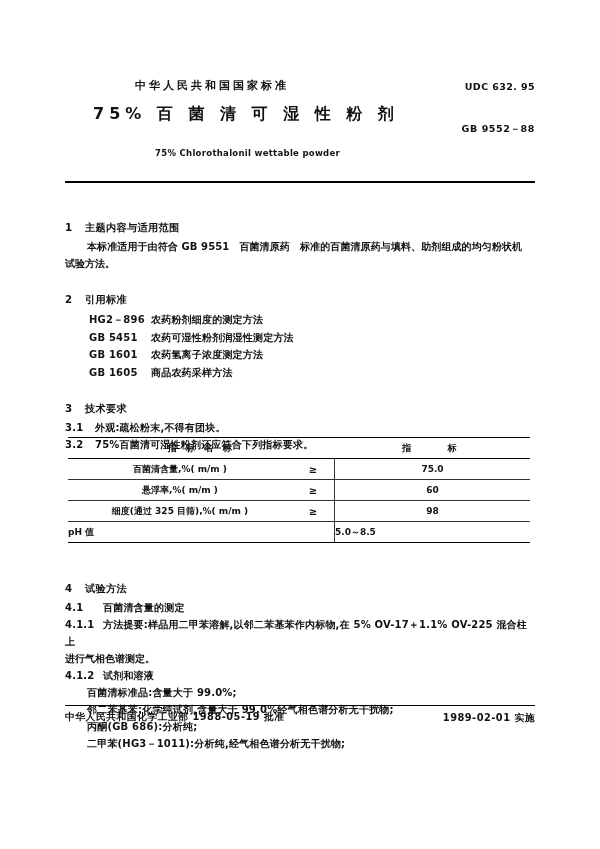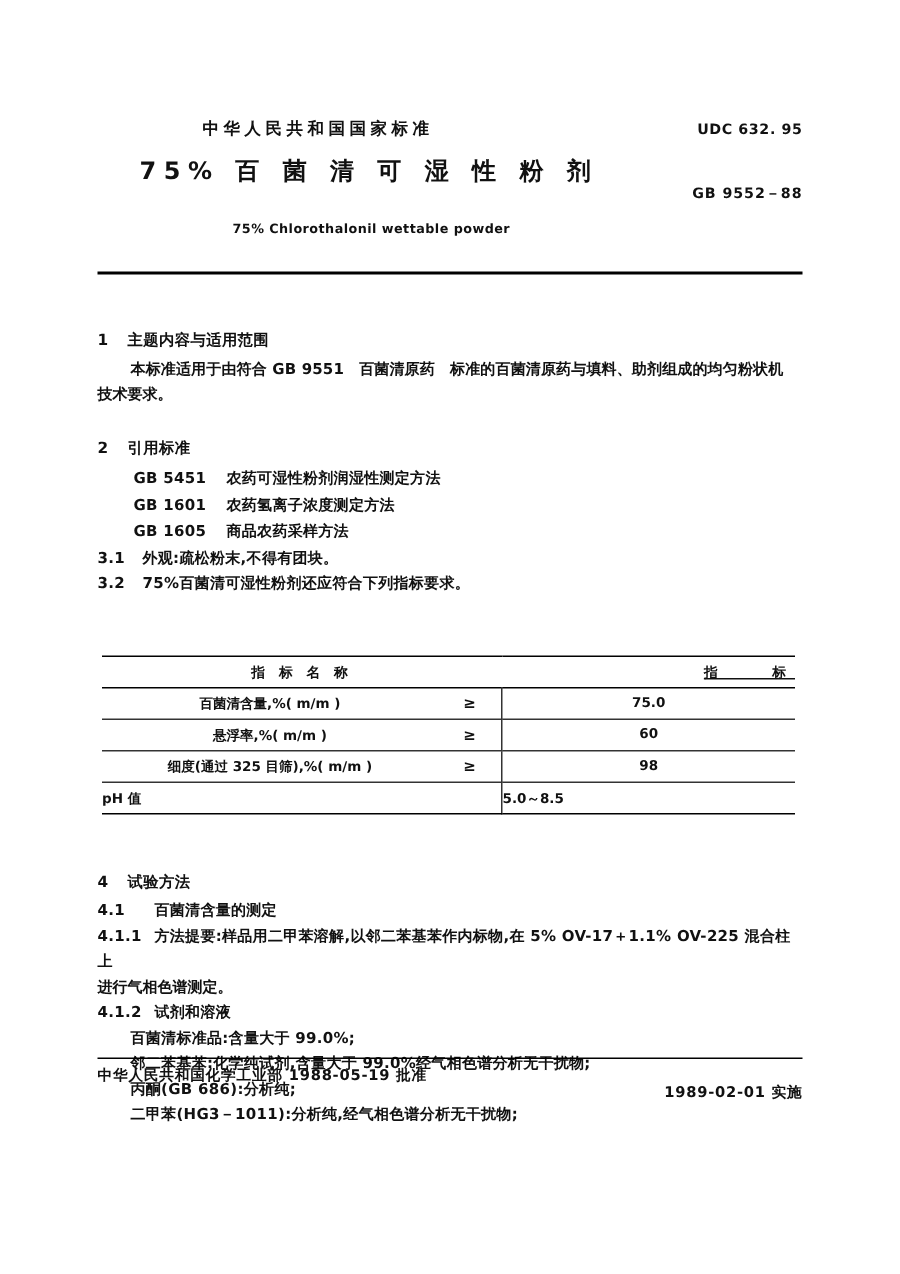--- a/index.html
+++ b/index.html
@@ -181,24 +181,23 @@
   .col-val {
     padding-left: 0;
   }
   .hdr-cell-name {
     text-align: center;
     padding-left: 0;
     letter-spacing: 3px;
     font-size: 9.2px;
   }
   .hdr-cell-val {
-    text-align: right;
+    text-align: center;
     letter-spacing: 6px;
     font-size: 9.2px;
-    text-decoration: underline;
   }
 
   
   .hrule-bottom {
     position: absolute;
     left: 65px;
     top: 705px;
     width: 470px;
     height: 0;
     border-top: 1.6px solid #000;
@@ -214,21 +213,21 @@
   .footer-left {
     position: absolute;
     left: 0;
     top: 0;
     letter-spacing: 0.5px;
     white-space: nowrap;
   }
   .footer-right {
     position: absolute;
     right: 0;
-    top: 11px;
+    top: 1px;
     letter-spacing: 0.5px;
     white-space: nowrap;
   }
 </style>
 </head>
 <body>
 
 <div class="page">
 
   <div class="header">
@@ -242,37 +241,43 @@
   </div>
 
   <div class="hrule-top"></div>
 
   <div class="body-block">
 
     <div class="sec-head">
       <span class="num">1</span><span>主题内容与适用范围</span>
     </div>
     <div class="para">本标准适用于由符合 GB 9551　百菌清原药　标准的百菌清原药与填料、助剂组成的均匀粉状机</div>
-    <div class="para-cont">技术要求。</div>
+    <div class="para-cont">试验方法。</div>
 
     <div class="sec-head">
       <span class="num">2</span><span>引用标准</span>
     </div>
     <div class="ref-list">
+      <div class="ref-item">
+        <span class="code">HG2－896</span><span>农药粉剂细度的测定方法</span>
+      </div>
       <div class="ref-item">
         <span class="code">GB 5451</span><span>农药可湿性粉剂润湿性测定方法</span>
       </div>
       <div class="ref-item">
         <span class="code">GB 1601</span><span>农药氢离子浓度测定方法</span>
       </div>
       <div class="ref-item">
         <span class="code">GB 1605</span><span>商品农药采样方法</span>
       </div>
     </div>
 
+    <div class="sec-head">
+      <span class="num">3</span><span>技术要求</span>
+    </div>
     <div class="clause">
       <span class="cn">3.1</span><span>外观:疏松粉末,不得有团块。</span>
     </div>
     <div class="clause">
       <span class="cn">3.2</span><span>75%百菌清可湿性粉剂还应符合下列指标要求。</span>
     </div>
   </div>
 
   <table class="spec-table">
     <tbody>

